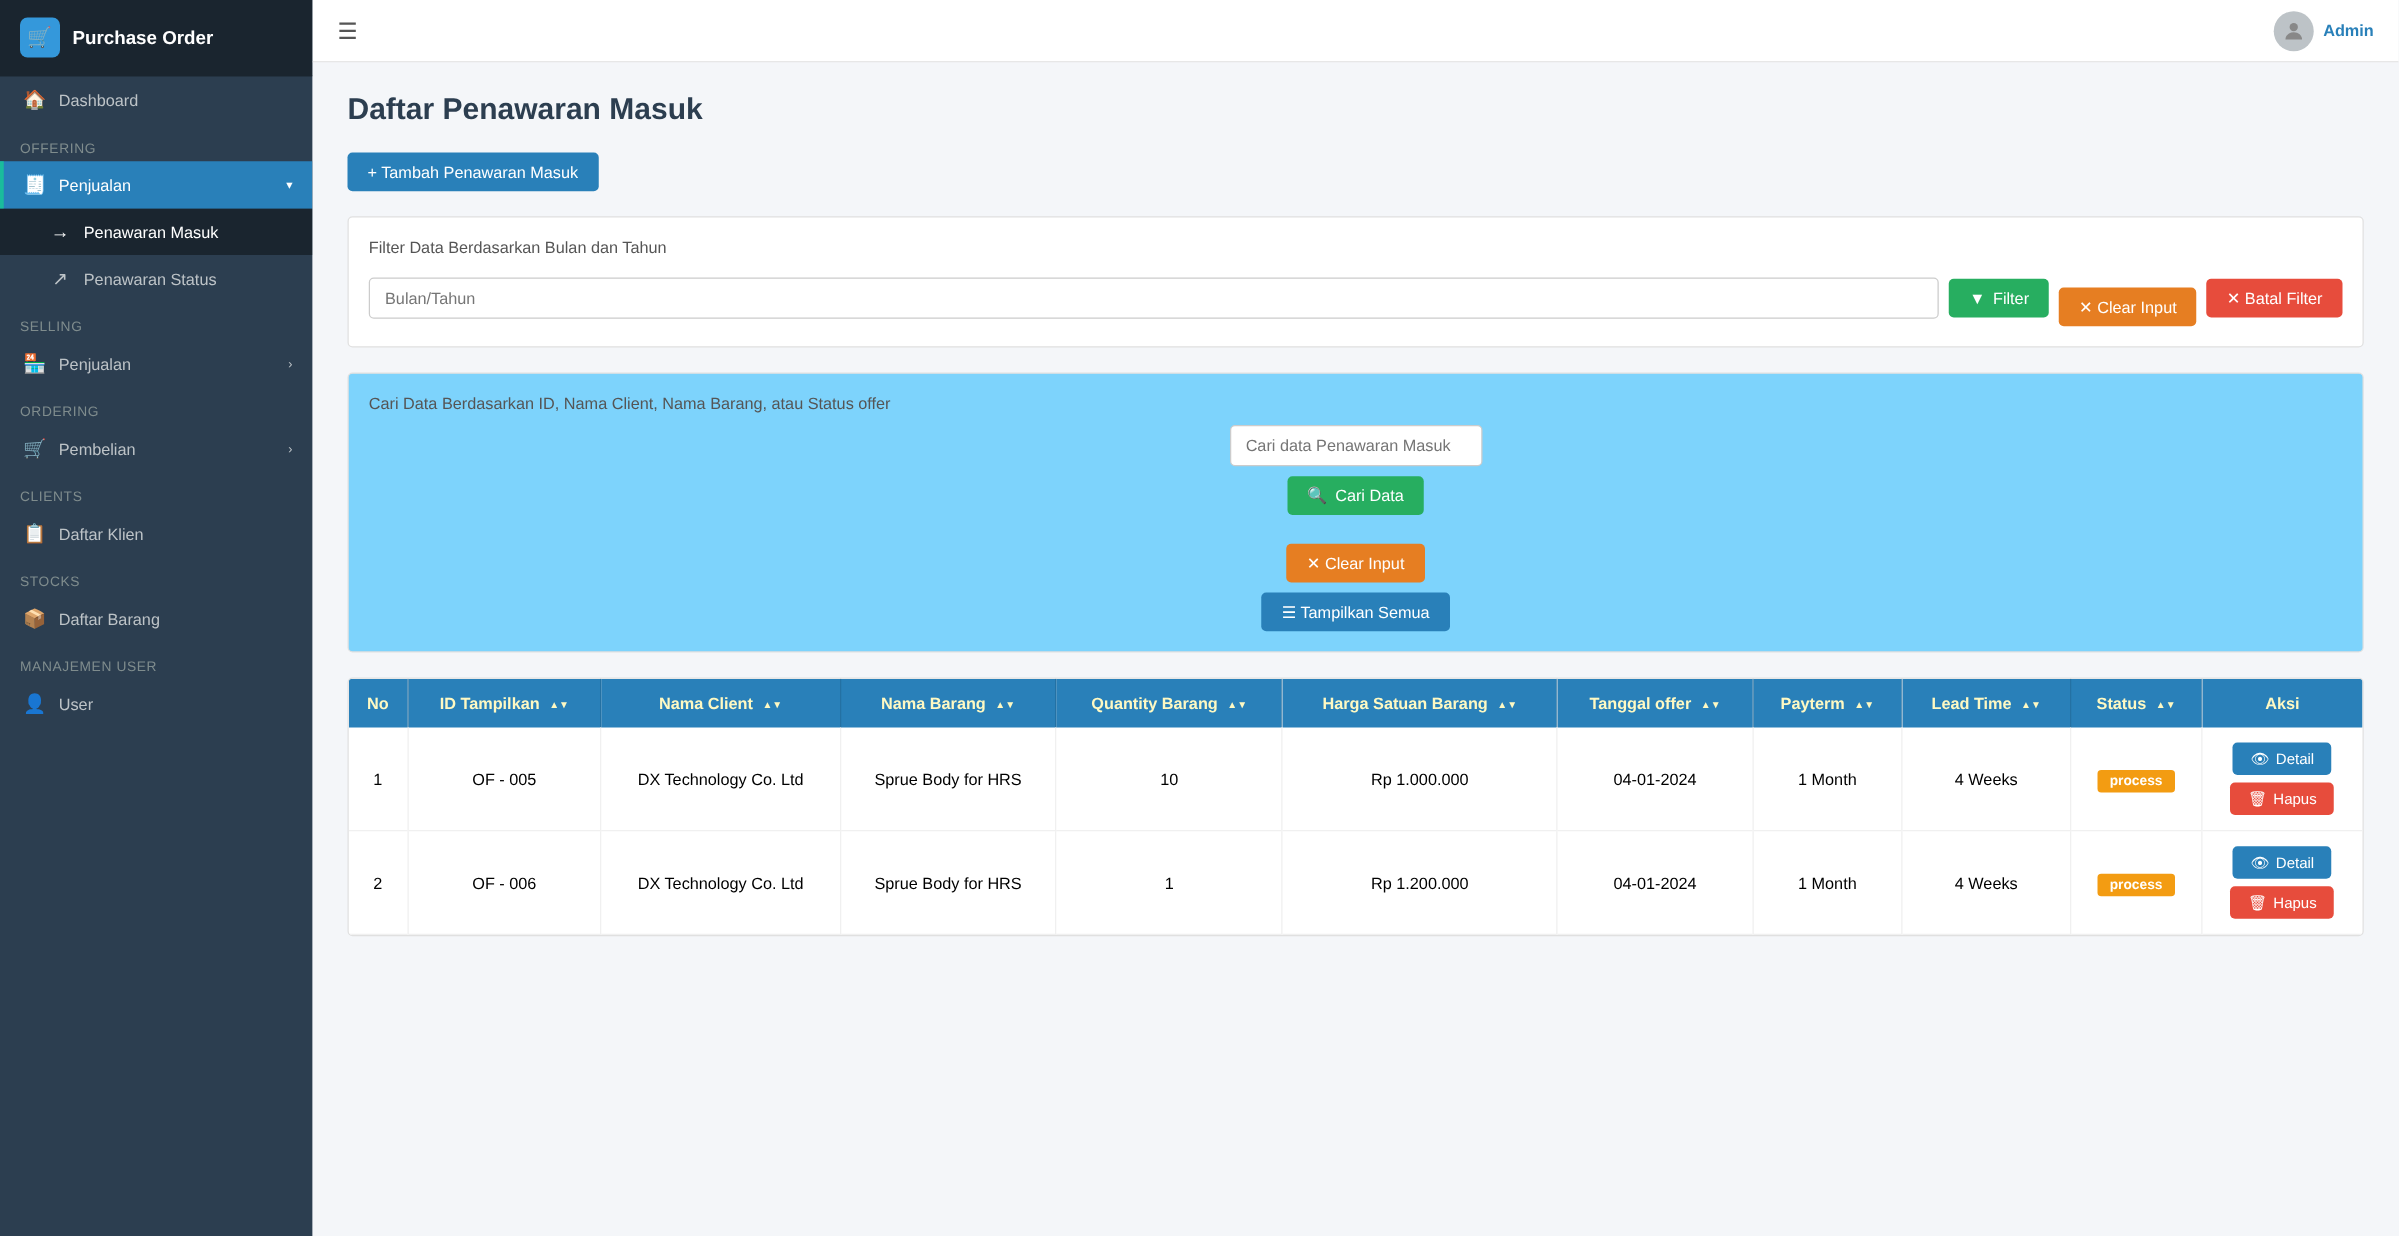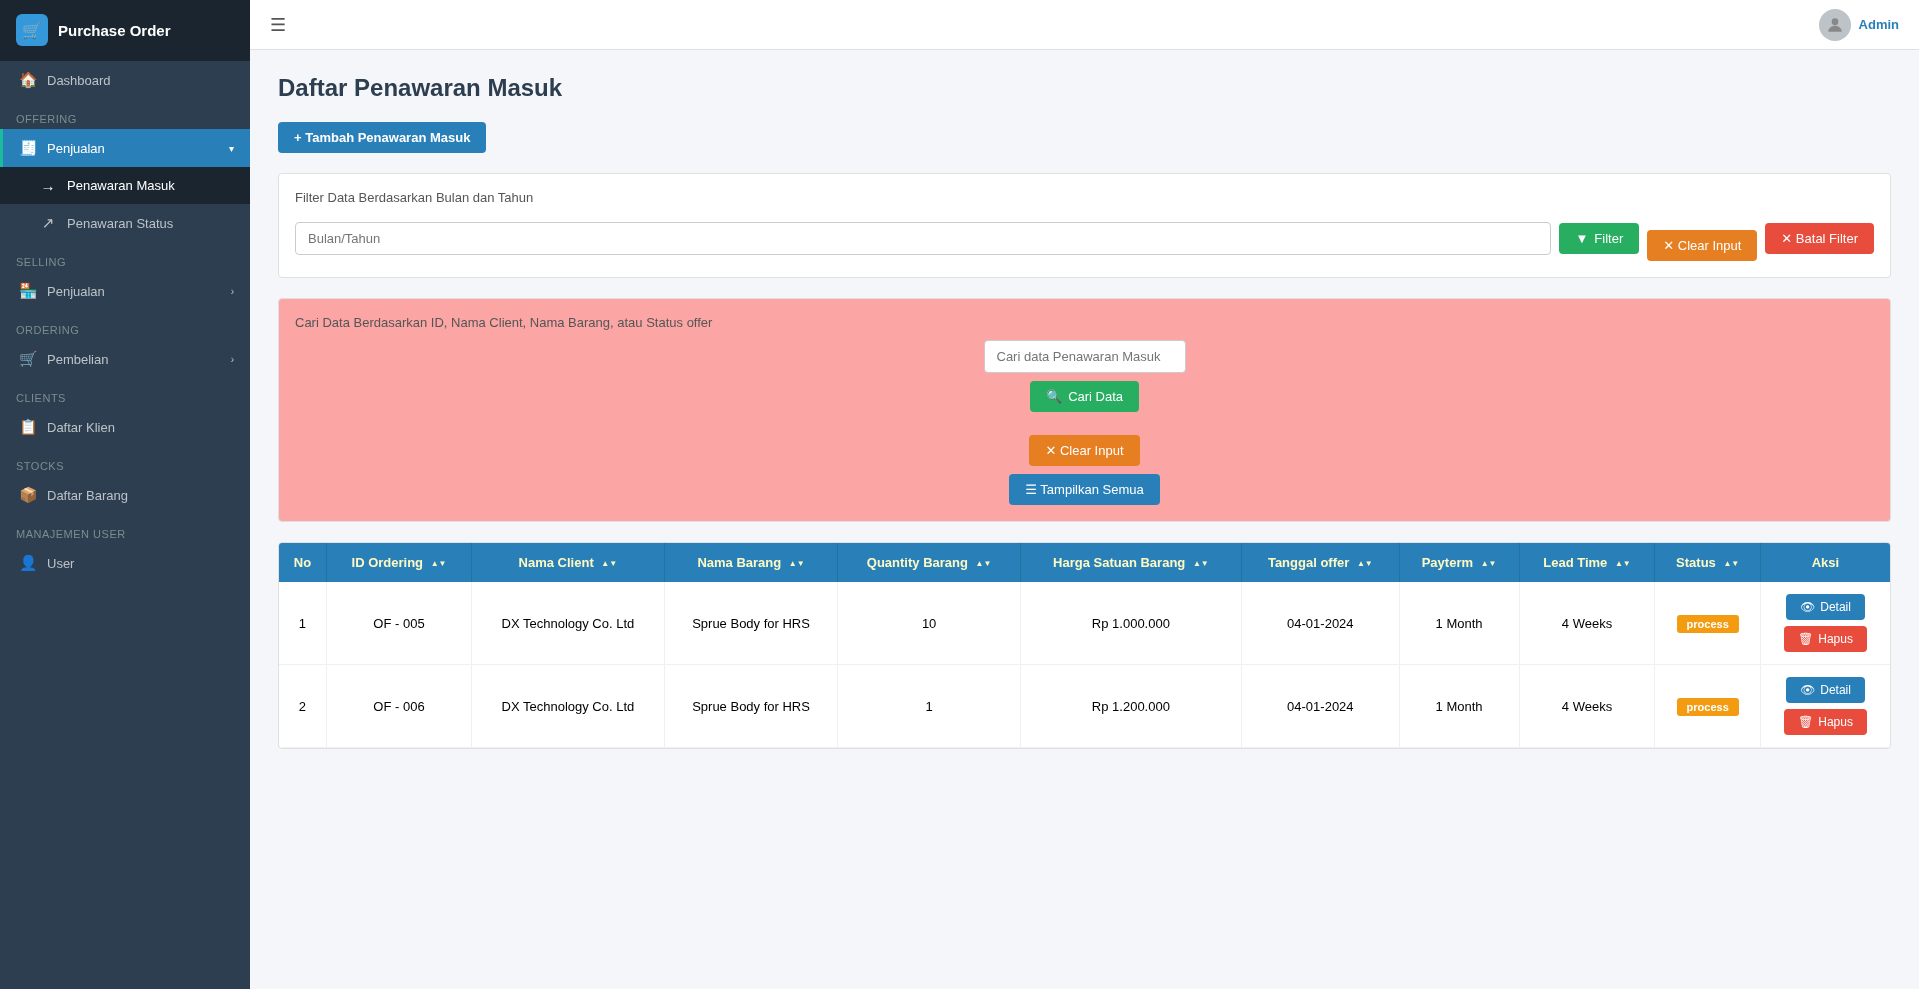--- a/index.html
+++ b/index.html
@@ -23,32 +23,32 @@
     .topbar-hamburger { font-size: 18px; cursor: pointer; color: #555; }
     .topbar-spacer { flex: 1; }
     .topbar-user { display: flex; align-items: center; gap: 8px; color: #2980b9; font-weight: 600; cursor: pointer; }
     .topbar-avatar { width: 32px; height: 32px; border-radius: 50%; background: #bdc3c7; display: flex; align-items: center; justify-content: center; color: #555; font-size: 16px; }
 
     
     .content { flex: 1; overflow-y: auto; padding: 24px 28px; background: #f4f6f9; }
     .page-title { font-size: 24px; font-weight: 700; color: #2c3e50; margin-bottom: 20px; }
 
     .btn { display: inline-flex; align-items: center; gap: 6px; padding: 8px 16px; border: none; border-radius: 4px; cursor: pointer; font-size: 13px; font-weight: 500; }
-    .btn-primary { background: #2980b9; color: #fff; font-weight: bold; }
+    .btn-primary { background: #2980b9; color: #fff; }
     .btn-success { background: #27ae60; color: #fff; }
     .btn-warning { background: #e67e22; color: #fff; margin-top: 15px; }
     .btn-danger { background: #e74c3c; color: #fff; }
     .btn-info { background: #2980b9; color: #fff; }
 
     .filter-section { background: #fff; border-radius: 4px; padding: 16px; margin-bottom: 20px; border: 1px solid #e0e0e0; }
     .filter-label { font-size: 13px; color: #555; margin-bottom: 10px; }
     .filter-row { display: flex; align-items: center; gap: 8px; }
     .filter-input { flex: 1; padding: 8px 12px; border: 1px solid #ccc; border-radius: 4px; font-size: 13px; color: #888; background: #fff; }
 
-    .search-section { background: #fca5a5; border-radius: 4px; padding: 16px; margin-bottom: 20px; border: 1px solid #e0e0e0; }
+    .search-section { background: #7dd3fc; border-radius: 4px; padding: 16px; margin-bottom: 20px; border: 1px solid #e0e0e0; }
     .search-label { font-size: 13px; color: #555; margin-bottom: 10px; }
     .search-row { display: flex; align-items: center; gap: 8px; flex-direction: column; }
     .search-input { flex: 1; padding: 8px 12px; border: 1px solid #ccc; border-radius: 4px; font-size: 13px; color: #888; background: #fff; }
 
     
     .table-wrapper { background: #fff; border-radius: 4px; overflow: hidden; border: 1px solid #e0e0e0; }
     table { width: 100%; border-collapse: collapse; font-size: 13px; }
     thead tr { background: #2980b9; color: #fef9c3; }
     thead th { padding: 12px 10px; text-align: center; font-weight: 600; border-right: 1px solid #2471a3; position: relative; }
     thead th:last-child { border-right: none; }
@@ -190,21 +190,21 @@
 
     
     <div class="table-wrapper">
       <table>
         <thead>
           <tr>
             <th>
               <span>No</span>
             </th>
             <th style="cursor:pointer;">
-              <span>ID Ordering</span>
+              <span>ID Tampilkan</span>
               <span class="sort-arrows">▲▼</span>
             </th>
             <th style="cursor:pointer;">
               <span>Nama Client</span>
               <span class="sort-arrows">▲▼</span>
             </th>
             <th style="cursor:pointer;">
               <span>Nama Barang</span>
               <span class="sort-arrows">▲▼</span>
             </th>

